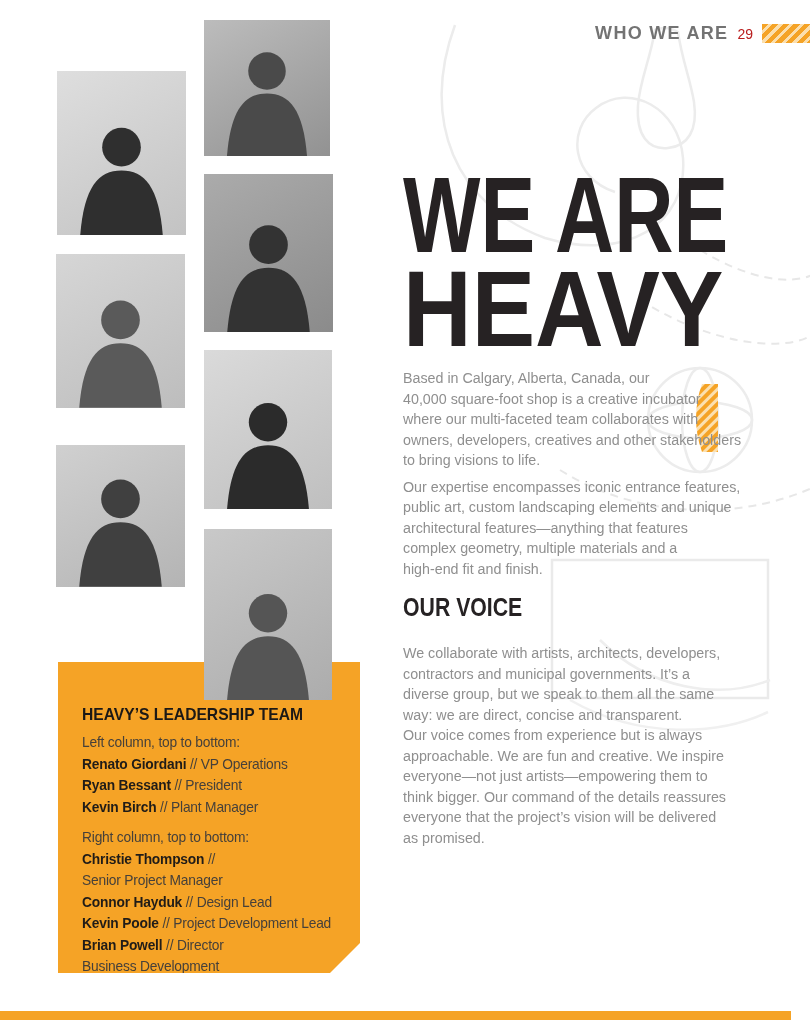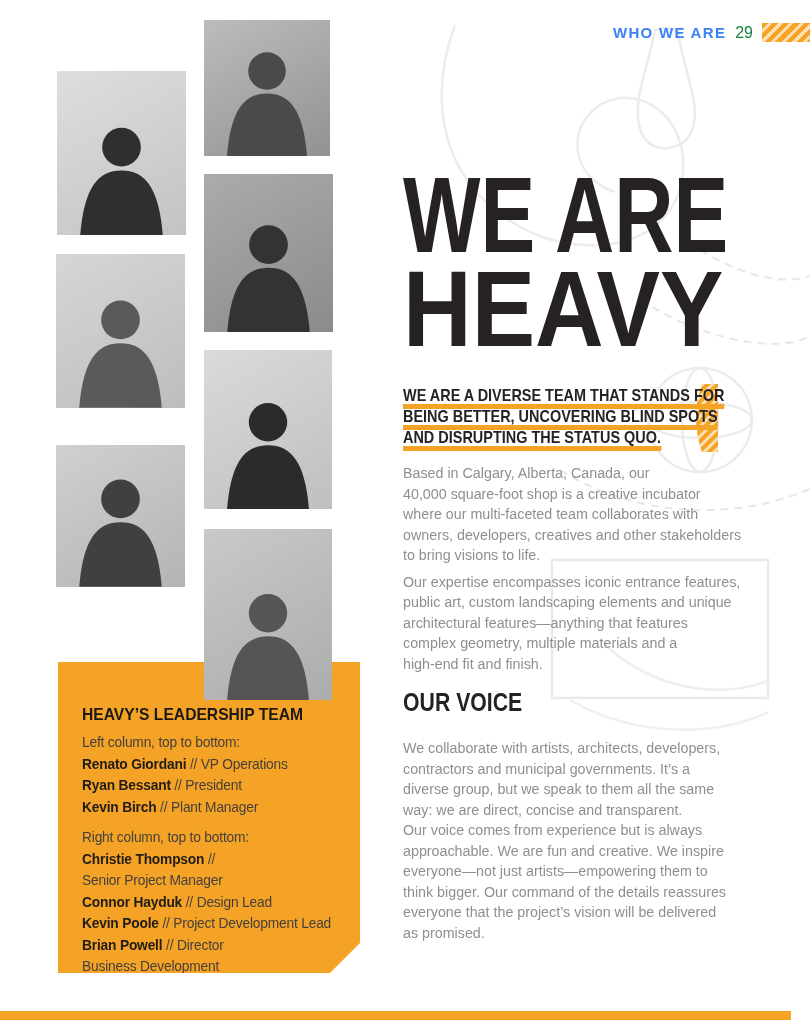--- a/index.html
+++ b/index.html
@@ -9,22 +9,22 @@
     font-family:"Liberation Sans", sans-serif;
     -webkit-font-smoothing:antialiased;
   }
   .page{position:absolute;inset:0;}
 
   
   .sketch{position:absolute;left:0;top:0;z-index:0;pointer-events:none;}
 
   
   .page-header{position:absolute;top:23px;right:0;display:flex;align-items:center;gap:9px;z-index:4;}
-  .section-label{font-size:15px;font-weight:bold;letter-spacing:1.3px;color:#3b82f6;}
-  .page-number{font-size:16px;color:#15803d;}
+  .section-label{font-size:18px;font-weight:bold;letter-spacing:1.3px;color:#737373;}
+  .page-number{font-size:14px;color:#b91c1c;}
   .stripes{width:48px;height:19px;background:repeating-linear-gradient(135deg,#F5A326 0 4.5px,#FBDFAE 4.5px 7.5px);}
 
   
   .photo{position:absolute;margin:0;overflow:hidden;z-index:2;}
   .photo .sil{display:block;width:100%;height:92%;position:absolute;bottom:0;left:0;}
   .p-christie-thompson{left:204px;top:20px;width:126px;height:136px;background:linear-gradient(150deg,#bcbcbc,#929292);}
   .p-christie-thompson .sil{fill:#4a4a4a;}
   .p-renato-giordani{left:57px;top:71px;width:129px;height:164px;background:linear-gradient(150deg,#dedede,#c3c3c3);}
   .p-renato-giordani .sil{fill:#2f2f2f;}
   .p-connor-hayduk{left:204px;top:174px;width:129px;height:158px;background:linear-gradient(150deg,#ababab,#8b8b8b);}
@@ -183,25 +183,20 @@
         <div class="lead-line">Business Development</div>
       </div>
   </aside>
 
   <main class="content">
     <h1 class="page-title">
       <span class="t-line t1">WE ARE</span>
       <span class="t-line t2">HEAVY</span>
     </h1>
 
-    <div class="highlight">
-        <span class="hl-line">WE ARE A DIVERSE TEAM THAT STANDS FOR</span>
-        <span class="hl-line">BEING BETTER, UNCOVERING BLIND SPOTS</span>
-        <span class="hl-line">AND DISRUPTING THE STATUS QUO.</span>
-      </div>
 
     <p class="body p1">Based in Calgary, Alberta, Canada, our
 40,000 square-foot shop is a creative incubator
 where our multi-faceted team collaborates with
 owners, developers, creatives and other stakeholders
 to bring visions to life.</p>
     <p class="body p2">Our expertise encompasses iconic entrance features,
 public art, custom landscaping elements and unique
 architectural features—anything that features
 complex geometry, multiple materials and a

